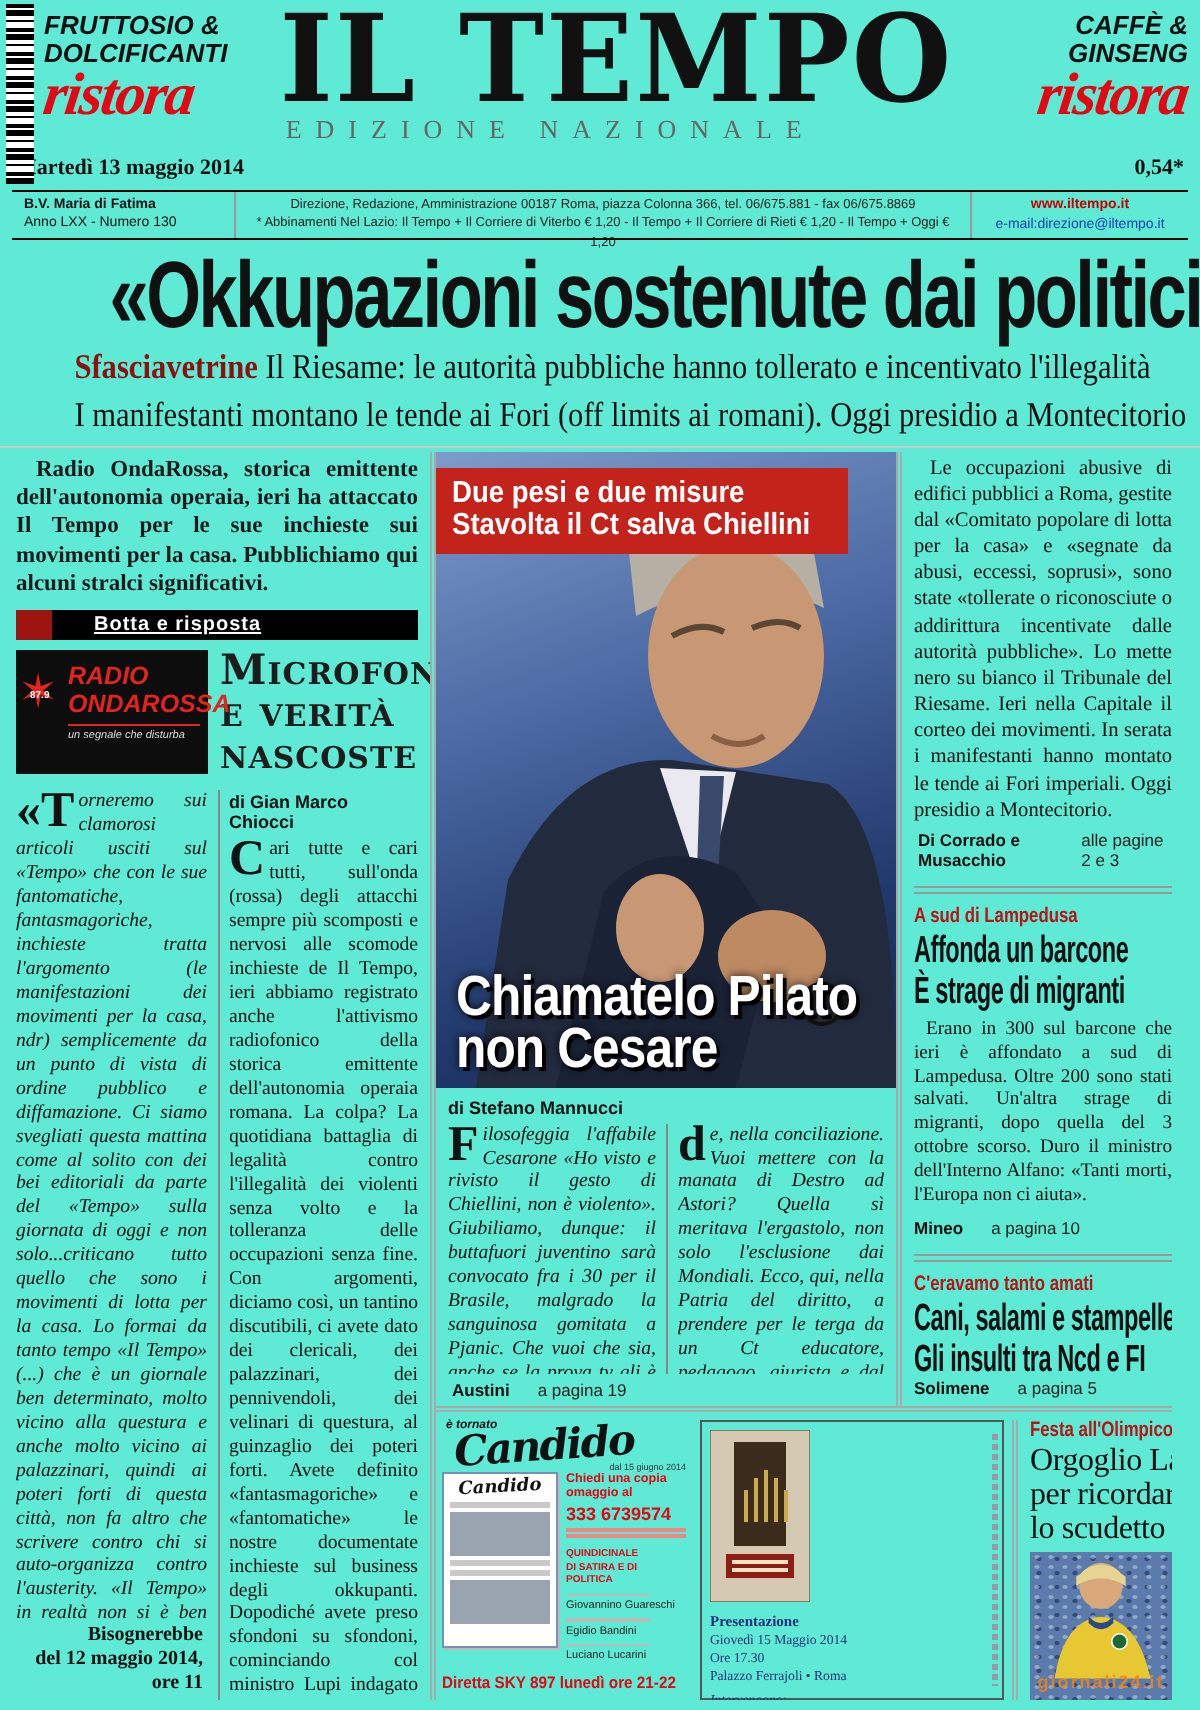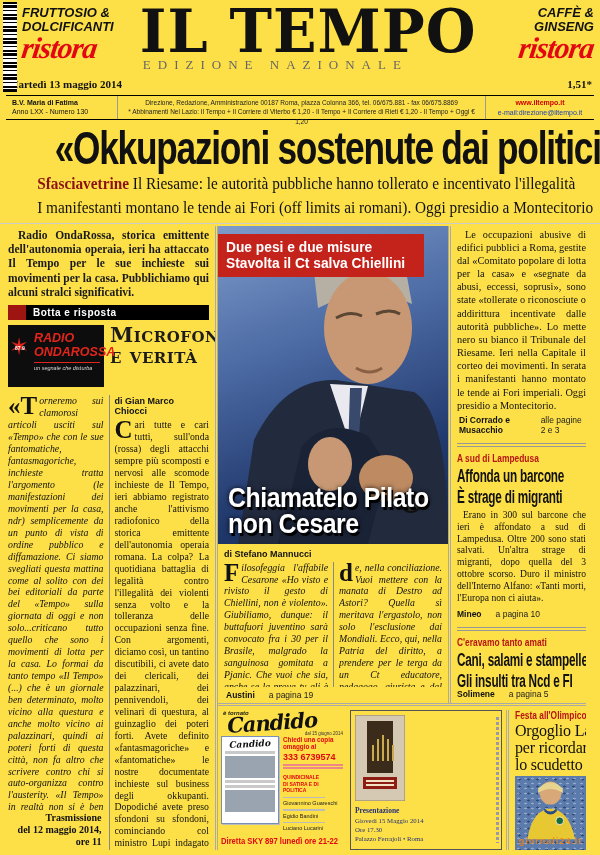--- a/index.html
+++ b/index.html
@@ -1,17 +1,17 @@
 <!DOCTYPE html>
 <html lang="it"><head>
 <meta charset="utf-8">
 <style>
   *{margin:0;padding:0;box-sizing:border-box;}
   body{background:#555;font-family:"Liberation Serif",serif;}
-  .page{position:relative;width:600px;height:855px;background:#fde047;margin:0 auto;overflow:hidden;color:#111;}
+  .page{position:relative;width:600px;height:855px;background:#5eead4;margin:0 auto;overflow:hidden;color:#111;}
   p:empty{display:none;}
 
   
   .topbar{position:relative;display:flex;height:78px;padding:2px 6px 0 22px;}
   .barcode{position:absolute;left:3px;top:2px;width:14px;height:90px;
     background:repeating-linear-gradient(#000 0 2px,#fff 2px 3px,#000 3px 6px,#fff 6px 8px,#000 8px 9px,#fff 9px 12px);}
   .adbox{width:150px;padding-top:4px;}
   .adbox .adl{font:italic 900 13px "Liberation Sans",sans-serif;letter-spacing:0;line-height:1.05;color:#111;}
   .ristora{font:italic 900 30px "Liberation Serif",serif;color:#e30613;letter-spacing:-1px;transform:skewX(-8deg);display:inline-block;line-height:1;}
   .ad-right{text-align:right;}
@@ -38,21 +38,21 @@
   .main{display:grid;grid-template-columns:212px 230px 138px;grid-template-rows:477px 147px;margin:2px 6px 0 6px;height:624px;overflow:hidden;}
   .col-left{grid-row:1/3;grid-column:1;padding:2px 6px 0 2px;border-right:3px double #aaa;overflow:hidden;display:flex;flex-direction:column;}
   .col-center{grid-row:1;grid-column:2;overflow:hidden;}
   .col-right{grid-row:1;grid-column:3;padding:2px 0 0 6px;border-left:3px double #aaa;overflow:hidden;}
   .bottom-row{grid-row:2;grid-column:2/4;border-top:3px double #aaa;display:flex;padding-top:4px;overflow:hidden;}
 
   
   .intro{font:700 11.5px "Liberation Serif",serif;line-height:1.25;text-align:justify;text-indent:10px;color:#1a1a1a;}
   .secbar{display:flex;align-items:center;height:15px;background:#000;margin:6px 0 5px 0;}
   .secbar .rsq{width:18px;height:15px;background:#9d1410;}
-  .secbar .lbl{color:#fff;font:700 10px "Liberation Sans",sans-serif;padding-left:7px;letter-spacing:.5px;}
+  .secbar .lbl{color:#fff;font:700 10px "Liberation Sans",sans-serif;padding-left:21px;letter-spacing:.5px;text-decoration:underline;}
   .logo-row{display:flex;gap:6px;height:64px;margin-bottom:4px;}
   .or-logo{width:96px;height:62px;background:#0d0d0d;position:relative;padding:7px 4px 4px 26px;}
   .or-logo .star{position:absolute;left:1px;top:10px;color:#e2251c;font-size:24px;line-height:1;}
   .or-logo .freq{position:absolute;left:7px;top:20px;color:#fff;font:700 5px "Liberation Sans",sans-serif;}
   .or-logo .l1,.or-logo .l2{color:#e2251c;font:italic 900 12.5px "Liberation Sans",sans-serif;line-height:1.05;}
   .or-logo .tag{border-top:1px solid #e2251c;margin-top:3px;padding-top:2px;color:#ddd;font:italic 5.5px "Liberation Sans",sans-serif;}
   .lh{flex:1;font:600 21px "DejaVu Serif",serif;font-variant:small-caps;line-height:.98;color:#1c1c1c;letter-spacing:.5px;}
   .twocol{flex:1;display:flex;overflow:hidden;margin-top:2px;}
   .tc{width:50%;overflow:hidden;display:flex;flex-direction:column;}
   .tc + .tc{border-left:1px solid #888;padding-left:5px;}
@@ -144,21 +144,21 @@
         <div class="edition">EDIZIONE NAZIONALE</div>
       </div>
       <div class="adbox ad-right">
         <div class="adl">CAFFÈ &amp;</div>
         <div class="adl">GINSENG</div>
         <div class="ristora">ristora</div>
       </div>
     </div>
     <div class="dateline">
       <span>Martedì 13 maggio 2014</span>
-      <span>1,51*</span>
+      <span>0,54*</span>
     </div>
     <div class="inforow">
       <div class="cell c1">
         <div class="b">B.V. Maria di Fatima</div>
         <div>Anno LXX - Numero 130</div>
       </div>
       <div class="cell c2">
         <div>Direzione, Redazione, Amministrazione 00187 Roma, piazza Colonna 366, tel. 06/675.881 - fax 06/675.8869</div>
         <div>* Abbinamenti Nel Lazio: Il Tempo + Il Corriere di Viterbo € 1,20 - Il Tempo + Il Corriere di Rieti € 1,20 - Il Tempo + Oggi € 1,20</div>
       </div>
@@ -190,27 +190,28 @@
         <div class="or-logo">
           <span class="star">✶</span>
           <span class="freq">87.9</span>
           <div class="l1">RADIO</div>
           <div class="l2">ONDAROSSA</div>
           <div class="tag">un segnale che disturba</div>
         </div>
         <div class="lh">
           <div>Microfoni</div>
           <div>e verità</div>
+          <div>nascoste</div>
         </div>
       </div>
       <div class="twocol">
         <div class="tc">
           <p class="bodytxt ital">«Torneremo sui clamorosi articoli usciti sul «Tempo» che con le sue fantomatiche, fantasmagoriche, inchieste tratta l'argomento (le manifestazioni dei movimenti per la casa, ndr) semplicemente da un punto di vista di ordine pubblico e diffamazione. Ci siamo svegliati questa mattina come al solito con dei bei editoriali da parte del «Tempo» sulla giornata di oggi e non solo...criticano tutto quello che sono i movimenti di lotta per la casa. Lo formai da tanto tempo «Il Tempo» (...) che è un giornale ben determinato, molto vicino alla questura e anche molto vicino ai palazzinari, quindi ai poteri forti di questa città, non fa altro che scrivere contro chi si auto-organizza contro l'austerity. «Il Tempo» in realtà non si è ben capito da che parte sta politicamente o meglio, si è capito chiaramente, coi conservatori, reazionari, è un quotidiano peraltro molto cattolico e clericale però non si capisce bene dove si posiziona elettoralmente, tempo fa si parlava di un quotidiano molto vicino alla Destra di Storace, adesso Storace è confluito nelle liste di FI per le Europee e spesso si leggono articoli compiacenti verso Berlusconi meno verso il Nuovo Centrodestra. Quindi probabilmente è un quotidiano che punta più sulla destra populista becera e berlusconiana che non forse quella alfaniana. Bisognerebbe vedere i nominativi di chi c'è dietro questo giornale, io ricordo che «Il Tempo» per anni è stato diretto da Gianni Letta, il dominus di Berlusconi nonché zio di Enrico Letta. Diciamo che è un quotidiano anche molto vicino ai poteri forti della città che a Roma sono anche chi specula sul territorio, in particolare i palazzinari. «Il Tempo» ovviamente non riporta il fatto che il ministro Lupi, che è l'autore del piano casa, è uno degli indagati rispetto a quello che è successo all'Expo (...). Continuiamo la nostra incursione tra le critiche a certi pennivendoli che abbiamo letto sul «Menzognero» e «Il Tempo».</p>
           <div class="sign">
-            <div>Trasmissione</div>
+            <div>Bisognerebbe</div>
             <div>del 12 maggio 2014, ore 11</div>
           </div>
         </div>
         <div class="tc">
           <div class="byline">di Gian Marco Chiocci</div>
           <p class="bodytxt">Cari tutte e cari tutti, sull'onda (rossa) degli attacchi sempre più scomposti e nervosi alle scomode inchieste de Il Tempo, ieri abbiamo registrato anche l'attivismo radiofonico della storica emittente dell'autonomia operaia romana. La colpa? La quotidiana battaglia di legalità contro l'illegalità dei violenti senza volto e la tolleranza delle occupazioni senza fine. Con argomenti, diciamo così, un tantino discutibili, ci avete dato dei clericali, dei palazzinari, dei pennivendoli, dei velinari di questura, al guinzaglio dei poteri forti. Avete definito «fantasmagoriche» e «fantomatiche» le nostre documentate inchieste sul business degli okkupanti. Dopodiché avete preso sfondoni su sfondoni, cominciando col ministro Lupi indagato per l'Expo (non è indagato per l'Expo) e finendo col tirare in ballo persino Gianni Letta che non ha più l'ufficio in redazione dal lontano 1987. Comprendiamo i pregiudizi, più forti della voglia di informare e dialogare. Ma proprio perché siamo cristiani (e non clericali) d'animo, porgiamo l'altra guancia e invitiamo gli addetti ai lavori a un confronto pubblico. Perché non solo i cronisti di questo giornale ma la gente di Roma fatica a capire certi modi di fare. L'altroieri abbiamo chiesto a uno dei leader del movimento per la casa, Paolo Di Vetta, di farci recapitare una sua riflessione su questo gran bordello della casa per far capire a tutti noi perché occupare un'abitazione è cosa buona e giusta. Niente, Di Vetta non ci ha degnato di risposta. In compenso lo abbiamo sentito ieri straparlare del Tempo dai vostri microfoni. Pazienza. Rinnoviamo comunque l'invito a un pacifico e pubblico duello in campo neutro (scegliete voi il luogo e le pistole, si fa per dire). In radio avete detto che non capite dove il Tempo si posizioni politicamente. Da nessuna parte. Perché noi «ascoltiamo» tutti, anche voi.</p>
         </div>
       </div>
     </div>
 

